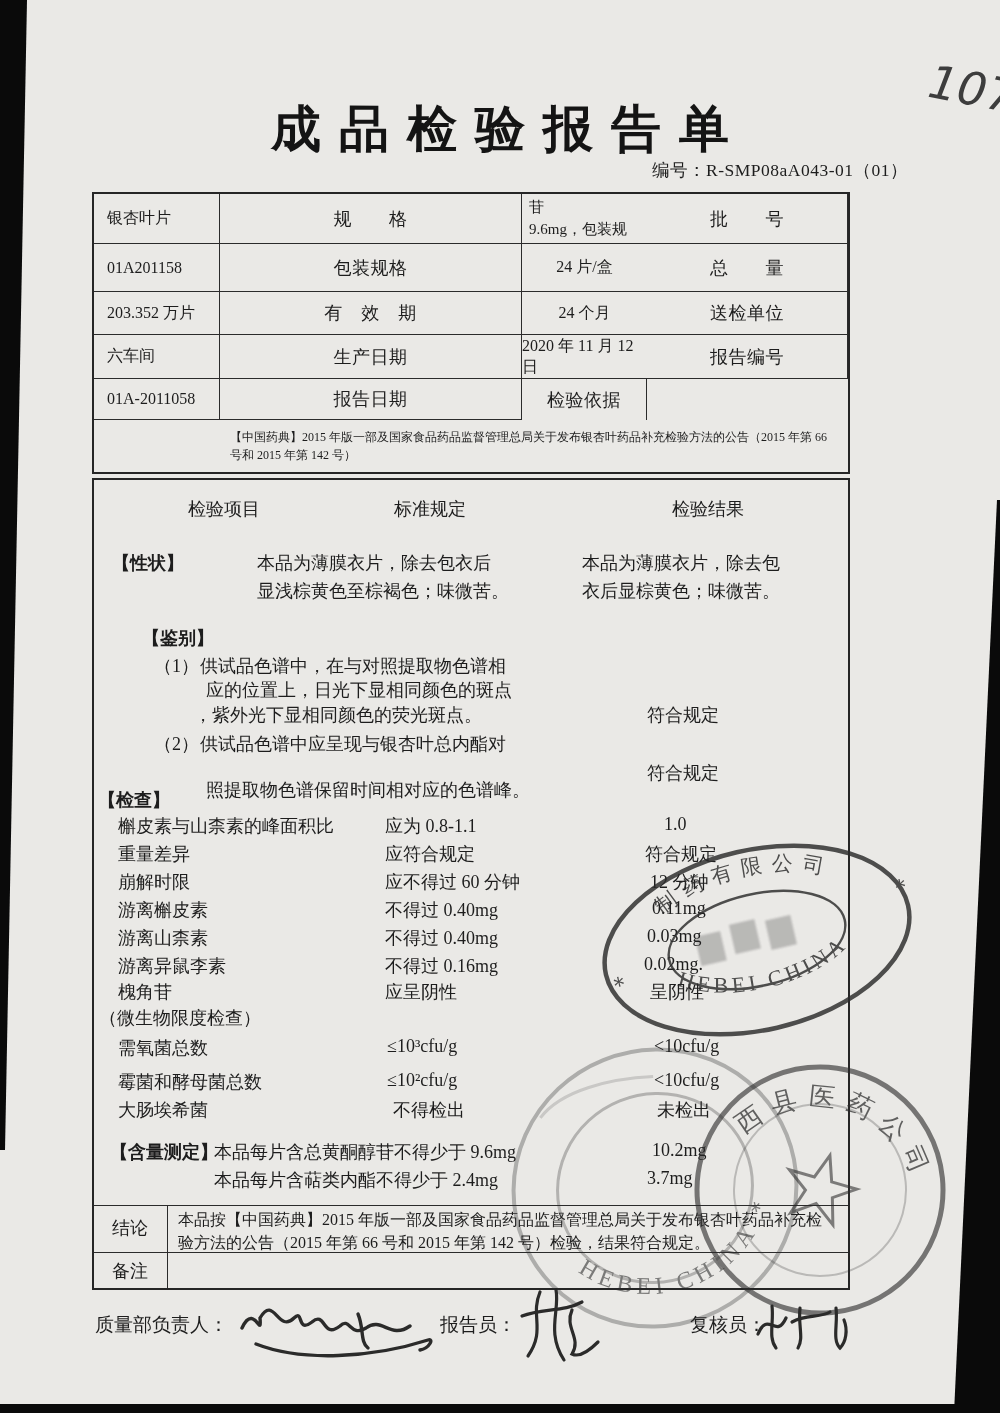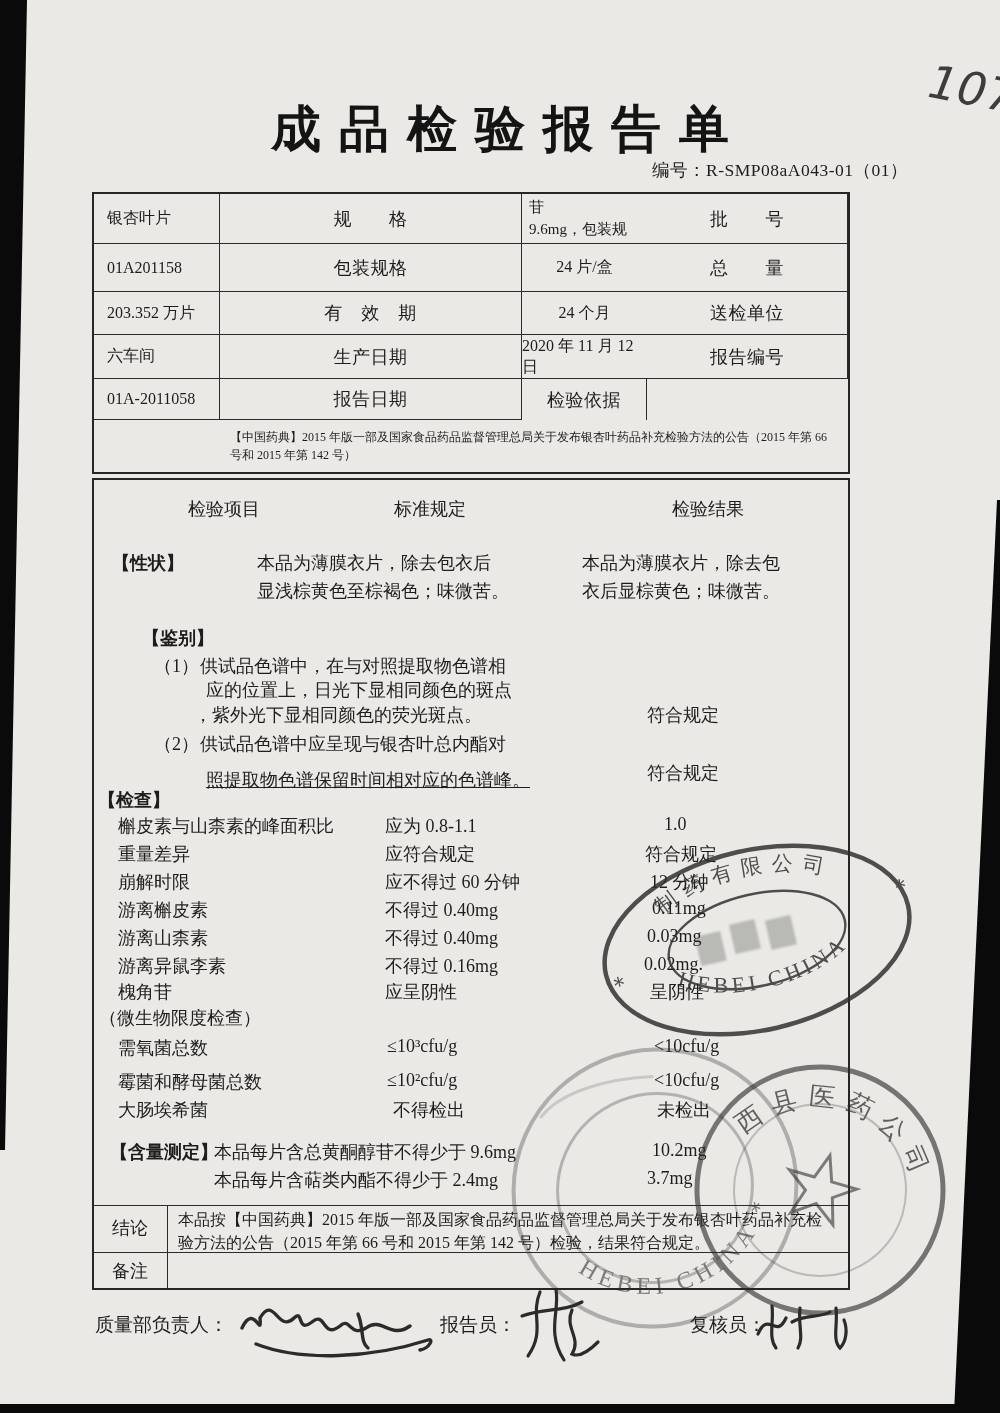--- a/index.html
+++ b/index.html
@@ -103,21 +103,21 @@
     <span class="t" style="left:488px;top:99px;">衣后显棕黄色；味微苦。</span>
 
     <span class="t sec" style="left:8px;top:146px;margin-left:40px;">【鉴别】</span>
     <span class="t" style="left:60px;top:174px;">（1）</span>
     <span class="t" style="left:106px;top:174px;">供试品色谱中，在与对照提取物色谱相</span>
     <span class="t" style="left:112px;top:198px;">应的位置上，日光下显相同颜色的斑点</span>
     <span class="t" style="left:100px;top:223px;">，紫外光下显相同颜色的荧光斑点。</span>
     <span class="t" style="left:553px;top:223px;">符合规定</span>
     <span class="t" style="left:60px;top:252px;">（2）</span>
     <span class="t" style="left:106px;top:252px;">供试品色谱中应呈现与银杏叶总内酯对</span>
-    <span class="t" style="left:112px;top:288px;text-decoration:underline;">照提取物色谱保留时间相对应的色谱峰。</span>
+    <span class="t" style="left:112px;top:298px;">照提取物色谱保留时间相对应的色谱峰。</span>
     <span class="t" style="left:553px;top:281px;">符合规定</span>
 
     <span class="t sec" style="left:4px;top:308px;">【检查】</span>
 
     <span class="t" style="left:24px;top:334px;">槲皮素与山柰素的峰面积比</span>
     <span class="t" style="left:291px;top:334px;">应为 0.8-1.1</span>
     <span class="t" style="left:570px;top:334px;">1.0</span>
 
     <span class="t" style="left:24px;top:362px;">重量差异</span>
     <span class="t" style="left:291px;top:362px;">应符合规定</span>

